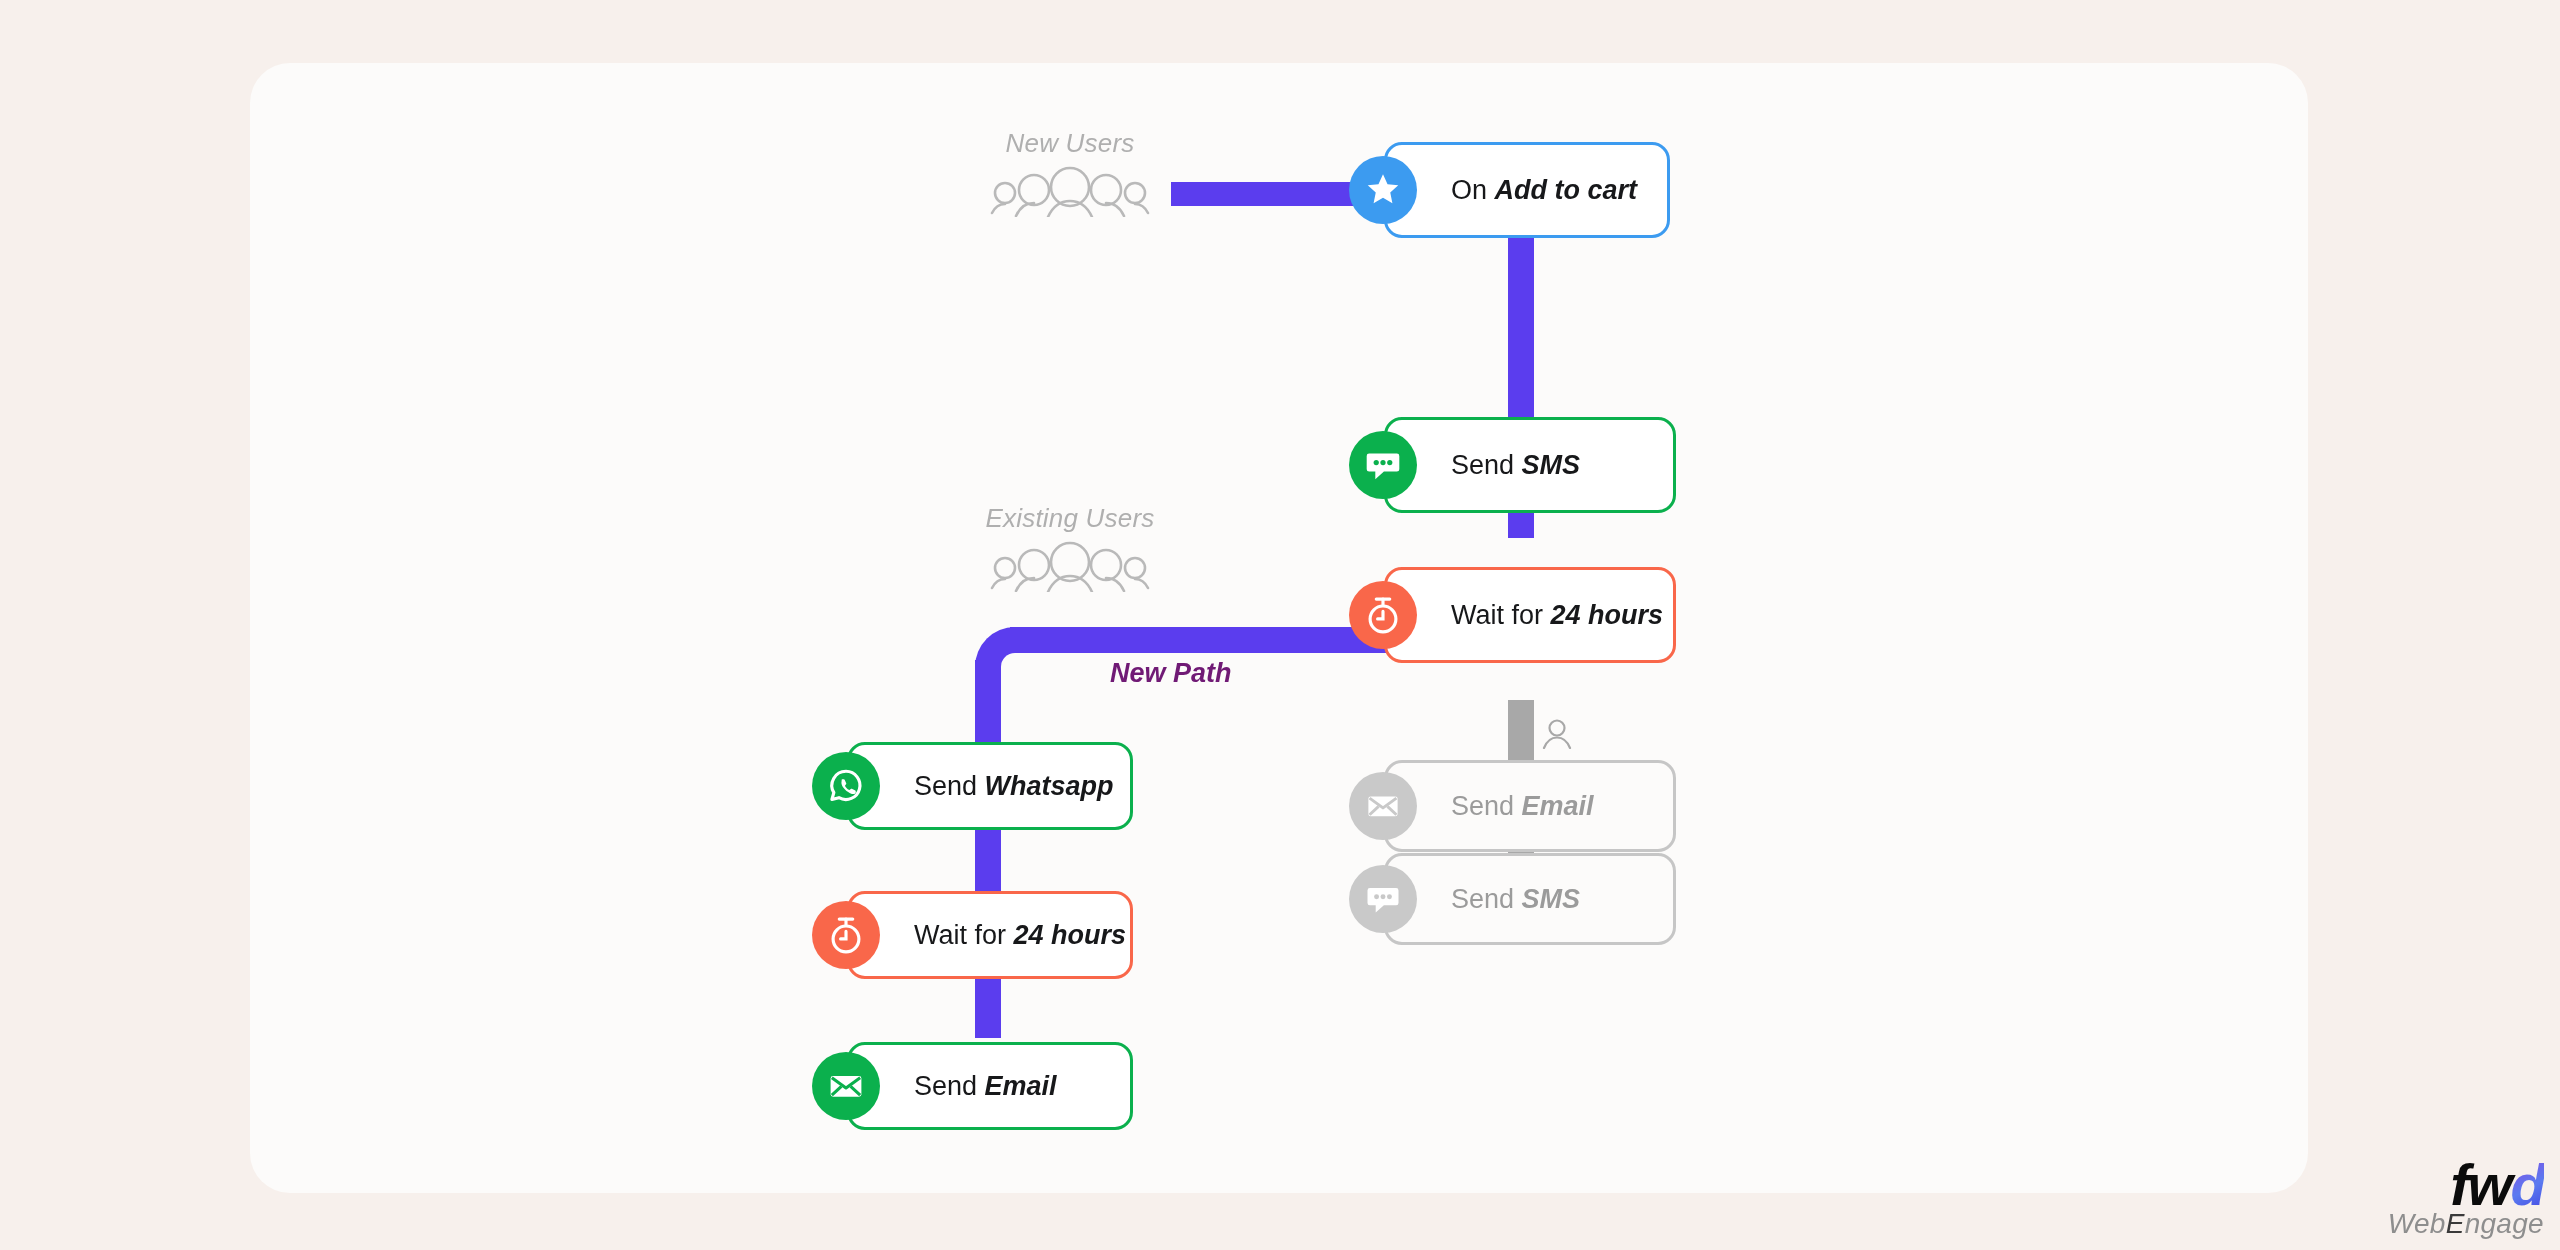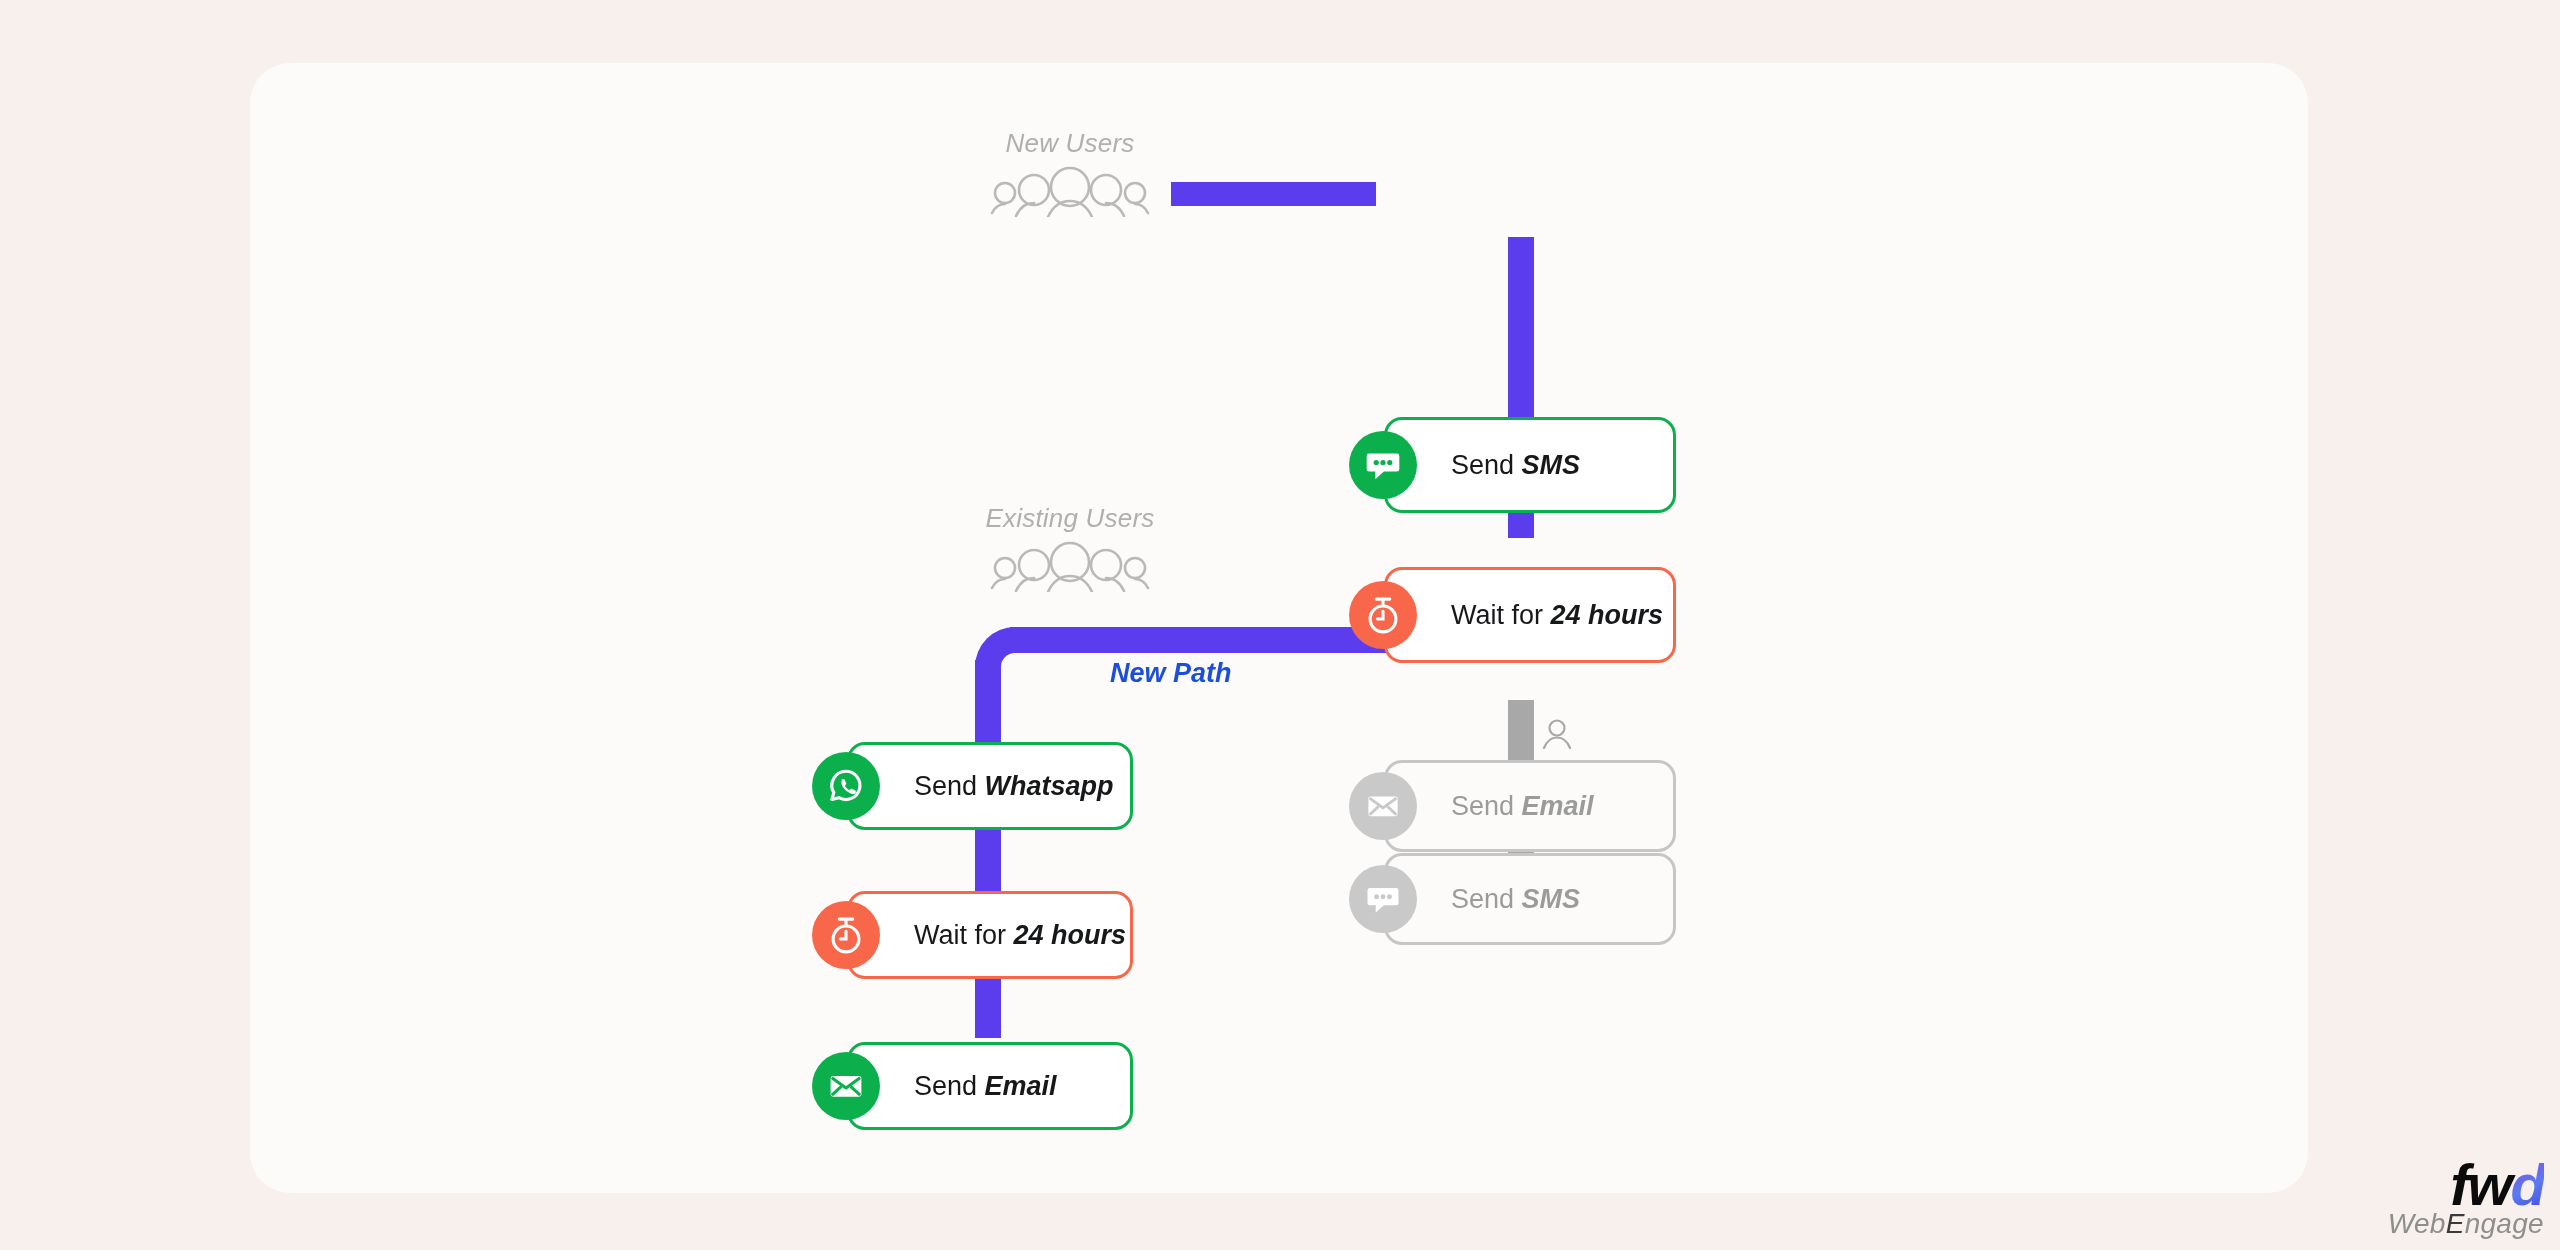--- a/index.html
+++ b/index.html
@@ -36,21 +36,21 @@
   .audience .alabel{
     font-size:26px;font-style:italic;color:#AFAFAF;
     letter-spacing:.2px;white-space:nowrap;
   }
   .audience .usvg{display:block;margin:6px auto 0;}
 
   
   .pathlabel{
     position:absolute;
     font-size:27px;font-weight:bold;font-style:italic;
-    color:#1d4ed8;white-space:nowrap;
+    color:#701a75;white-space:nowrap;
   }
 
   
   .node{
     position:absolute;
     box-sizing:border-box;
     background:#FFFFFF;
     border:3px solid #000;
     border-radius:18px;
     display:flex;align-items:center;
@@ -157,20 +157,28 @@
 
   <svg class="person" style="left:1540px;top:719px;" width="34" height="30" viewBox="0 0 34 30" fill="none" stroke="#A8A8A8" stroke-width="2.2" stroke-linecap="round">
     <circle cx="17" cy="9" r="7.5"></circle>
     <path d="M4 29c2.8-7 7.6-10.5 13-10.5S27.2 22 30 29"></path>
   </svg>
   <svg class="person" style="left:1543px;top:860px;" width="34" height="30" viewBox="0 0 34 30" fill="none" stroke="#A8A8A8" stroke-width="2.2" stroke-linecap="round">
     <circle cx="17" cy="9" r="7.5"></circle>
     <path d="M4 29c2.8-7 7.6-10.5 13-10.5S27.2 22 30 29"></path>
   </svg>
 
+  <div class="node c-blue" style="left:1384px;top:142px;width:286px;height:96px;">
+    <div class="nbadge b-blue">
+      <svg width="40" height="40" viewBox="0 0 24 24" fill="#fff">
+        <path d="M12 2.6l2.72 5.9 6.43.72-4.8 4.35 1.3 6.35L12 16.7l-5.65 3.22 1.3-6.35-4.8-4.35 6.43-.72z"></path>
+      </svg>
+    </div>
+    <div class="ntext"><span>On </span><b>Add to cart</b></div>
+  </div>
 
 
   <div class="node c-green" style="left:1384px;top:417px;width:292px;height:96px;">
     <div class="nbadge b-green">
       <svg width="40" height="40" viewBox="0 0 26 26" fill="#fff">
         <path d="M4 5.5h18a1.6 1.6 0 011.6 1.6v8.6A1.6 1.6 0 0122 17.3h-8.4L8 22.2V17.3H4a1.6 1.6 0 01-1.6-1.6V7.1A1.6 1.6 0 014 5.5z"></path>
         <circle cx="8.6" cy="11.4" r="1.7" fill="#0BB04D"></circle>
         <circle cx="13" cy="11.4" r="1.7" fill="#0BB04D"></circle>
         <circle cx="17.4" cy="11.4" r="1.7" fill="#0BB04D"></circle>
       </svg>

